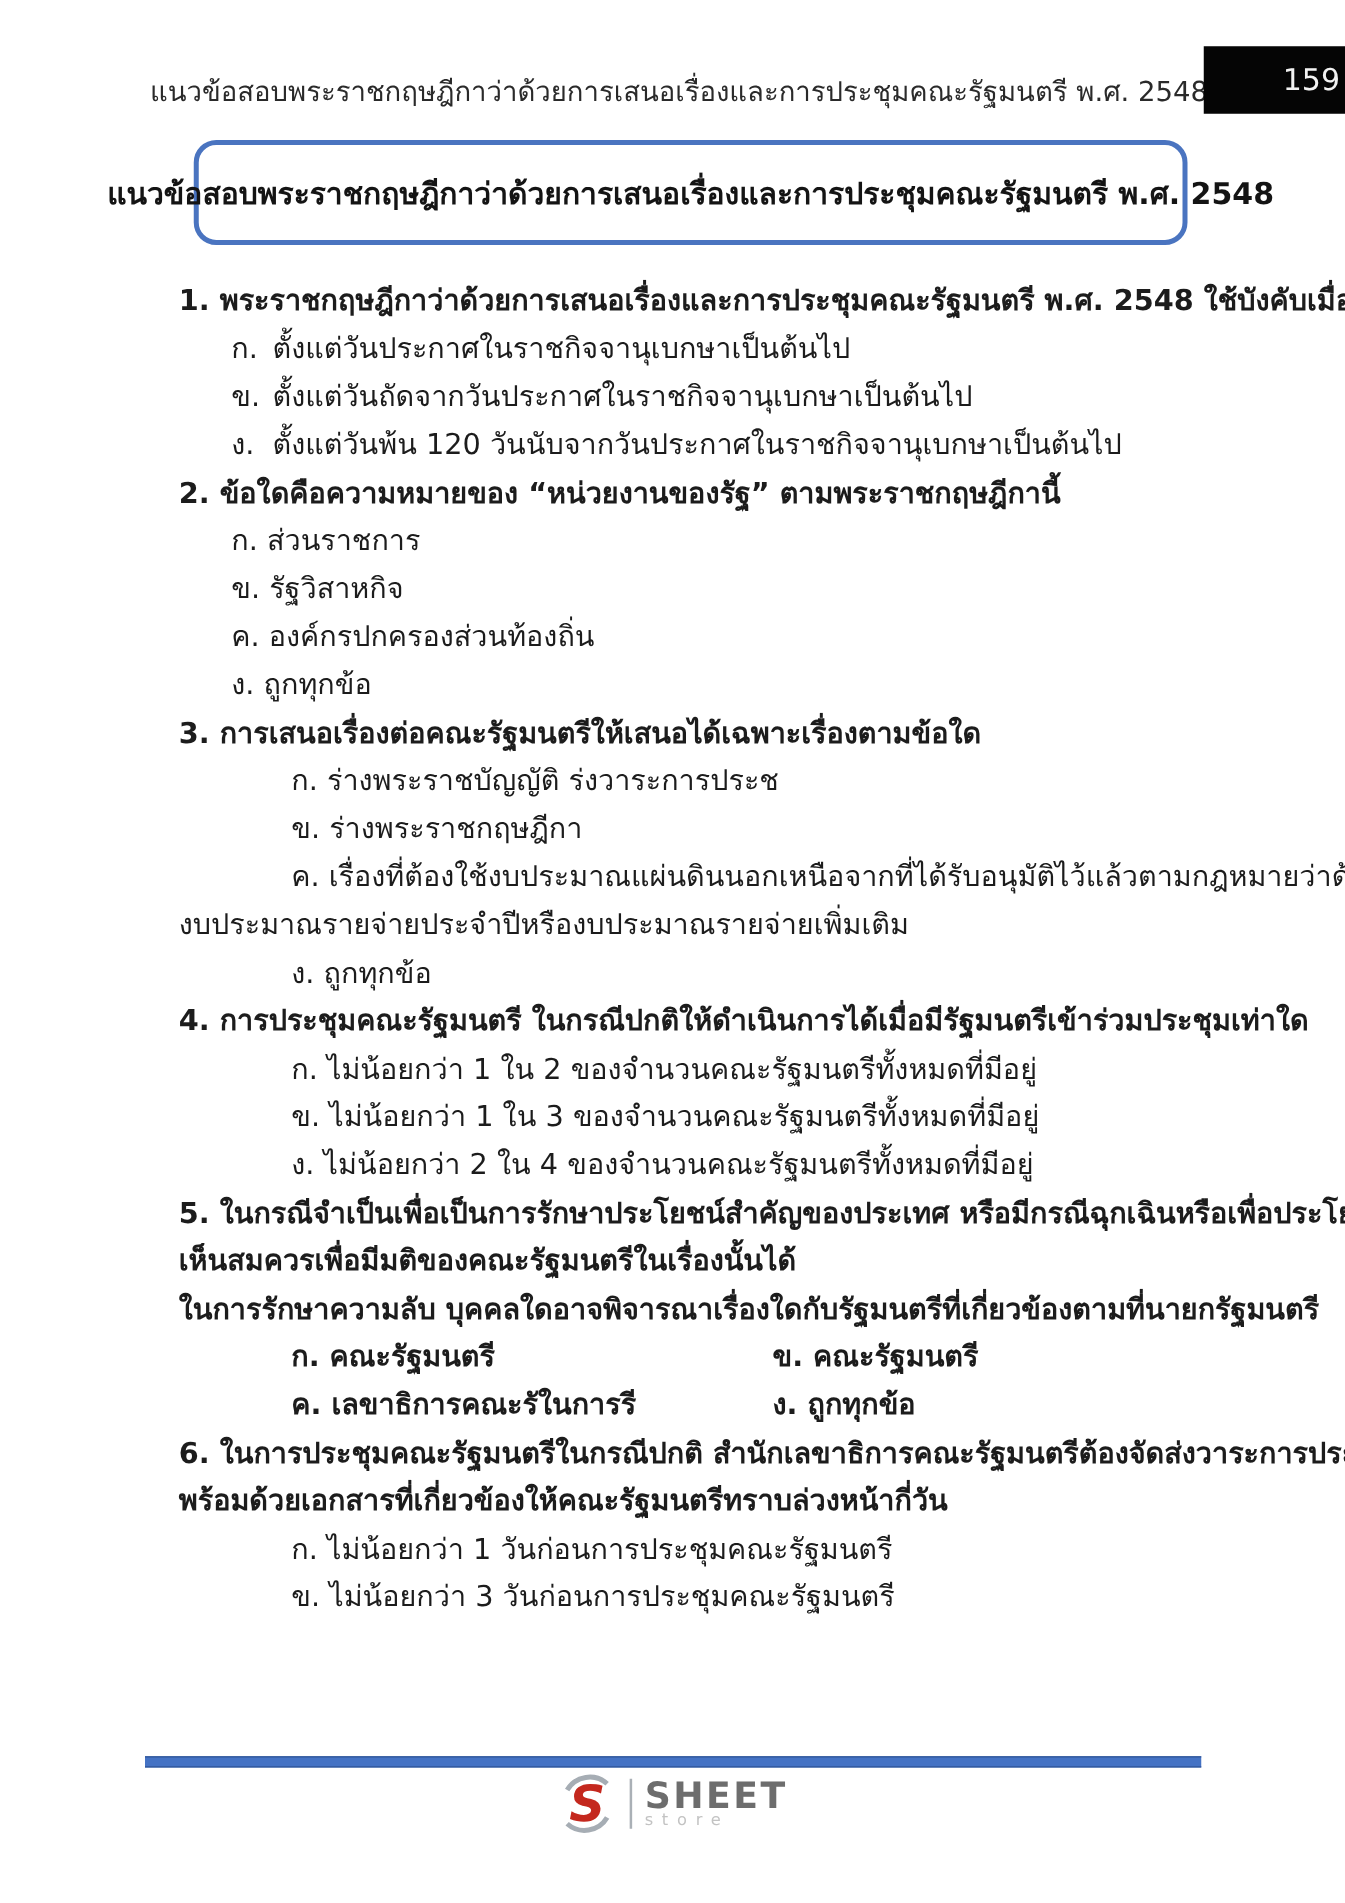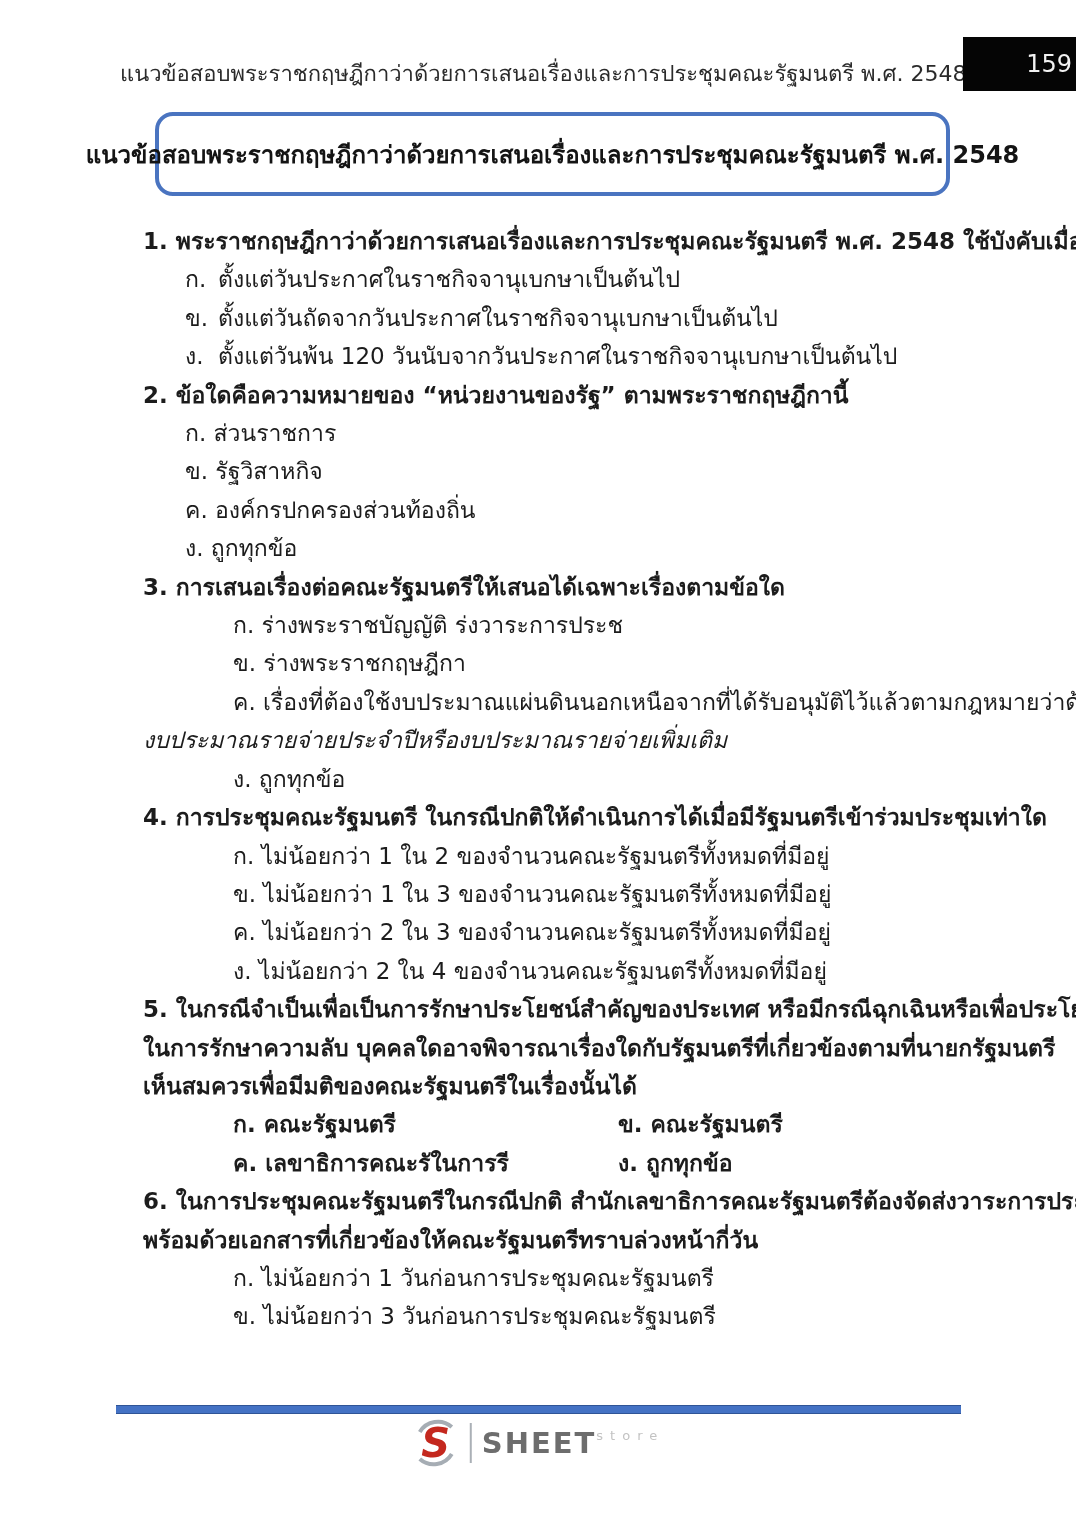--- a/index.html
+++ b/index.html
@@ -29,35 +29,35 @@
   .content {
     position:absolute; top:222px; left:143px; width:800px;
     font-size:23px; line-height:38.4px; color:#1c1c1c;
   }
   .content div { white-space:nowrap; }
   .q-line { font-weight:bold; }
   .opt.tab   { padding-left:42px; font-weight:normal; }
   .opt.plain { padding-left:42px; font-weight:normal; }
   .opt.deep  { padding-left:90px; font-weight:normal; }
   .opt-label { display:inline-block; width:33px; }
-  .opt-cont  { padding-left:0; font-weight:normal;font-style:italic; }
+  .opt-cont  { padding-left:0; font-weight:normal; }
   .opt-row   { display:flex; font-weight:bold; }
   .opt-cell:first-child { padding-left:90px; width:475px; box-sizing:border-box; }
   
   .footer-rule {
     position:absolute; top:1405px; left:116px; width:845px; height:7px;
     background:#4472c4; border-top:1px solid #2f5496; border-bottom:1px solid #2f5496;
   }
   .footer-logo {
     position:absolute; top:1418px; left:50%; transform:translateX(-50%);
     display:flex; align-items:center; gap:10px; height:50px;
   }
   .logo-mark { width:48px; height:48px; }
   .logo-divider { width:2px; height:40px; background:#aab0b6; }
-  .logo-words { display:flex; flex-direction:row; justify-content:center; }
+  .logo-words { display:flex; flex-direction:column; justify-content:center; }
   .logo-sheet { font-size:29px; font-weight:bold; color:#6d6d6d; letter-spacing:2px; line-height:28px; }
   .logo-store { font-size:13px; color:#c3c3c3; letter-spacing:7px; line-height:14px; }
 </style>
 </head>
 <body>
 
 <div class="page">
 
   <div class="hdr-title">แนวข้อสอบพระราชกฤษฎีกาว่าด้วยการเสนอเรื่องและการประชุมคณะรัฐมนตรี พ.ศ. 2548</div>
 
@@ -88,27 +88,26 @@
         <div class="opt deep">ก. ร่างพระราชบัญญัติ ร่งวาระการประช</div>
         <div class="opt deep">ข. ร่างพระราชกฤษฎีกา</div>
         <div class="opt deep">ค. เรื่องที่ต้องใช้งบประมาณแผ่นดินนอกเหนือจากที่ได้รับอนุมัติไว้แล้วตามกฎหมายว่าด้วย</div>
         <div class="opt-cont">งบประมาณรายจ่ายประจำปีหรืองบประมาณรายจ่ายเพิ่มเติม</div>
         <div class="opt deep">ง. ถูกทุกข้อ</div>
       </div>
       <div class="question">
         <div class="q-line">4. การประชุมคณะรัฐมนตรี ในกรณีปกติให้ดำเนินการได้เมื่อมีรัฐมนตรีเข้าร่วมประชุมเท่าใด</div>
         <div class="opt deep">ก. ไม่น้อยกว่า 1 ใน 2 ของจำนวนคณะรัฐมนตรีทั้งหมดที่มีอยู่</div>
         <div class="opt deep">ข. ไม่น้อยกว่า 1 ใน 3 ของจำนวนคณะรัฐมนตรีทั้งหมดที่มีอยู่</div>
-        <div class="opt deep">ค. ไม่น้อยกว่า 2 ใน 3 ของจำนวนคณะรัฐมนตรีทั้งหมดที่มีอยู่</div>
         <div class="opt deep">ง. ไม่น้อยกว่า 2 ใน 4 ของจำนวนคณะรัฐมนตรีทั้งหมดที่มีอยู่</div>
       </div>
       <div class="question">
         <div class="q-line">5. ในกรณีจำเป็นเพื่อเป็นการรักษาประโยชน์สำคัญของประเทศ หรือมีกรณีฉุกเฉินหรือเพื่อประโยชน์</div>
+        <div class="q-line">เห็นสมควรเพื่อมีมติของคณะรัฐมนตรีในเรื่องนั้นได้</div>
         <div class="q-line">ในการรักษาความลับ บุคคลใดอาจพิจารณาเรื่องใดกับรัฐมนตรีที่เกี่ยวข้องตามที่นายกรัฐมนตรี</div>
-        <div class="q-line">เห็นสมควรเพื่อมีมติของคณะรัฐมนตรีในเรื่องนั้นได้</div>
         <div class="opt-row">
           <div class="opt-cell">ก. คณะรัฐมนตรี</div>
           <div class="opt-cell">ข. คณะรัฐมนตรี</div>
         </div>
         <div class="opt-row">
           <div class="opt-cell">ค. เลขาธิการคณะรัในการรี</div>
           <div class="opt-cell">ง. ถูกทุกข้อ</div>
         </div>
       </div>
       <div class="question">

